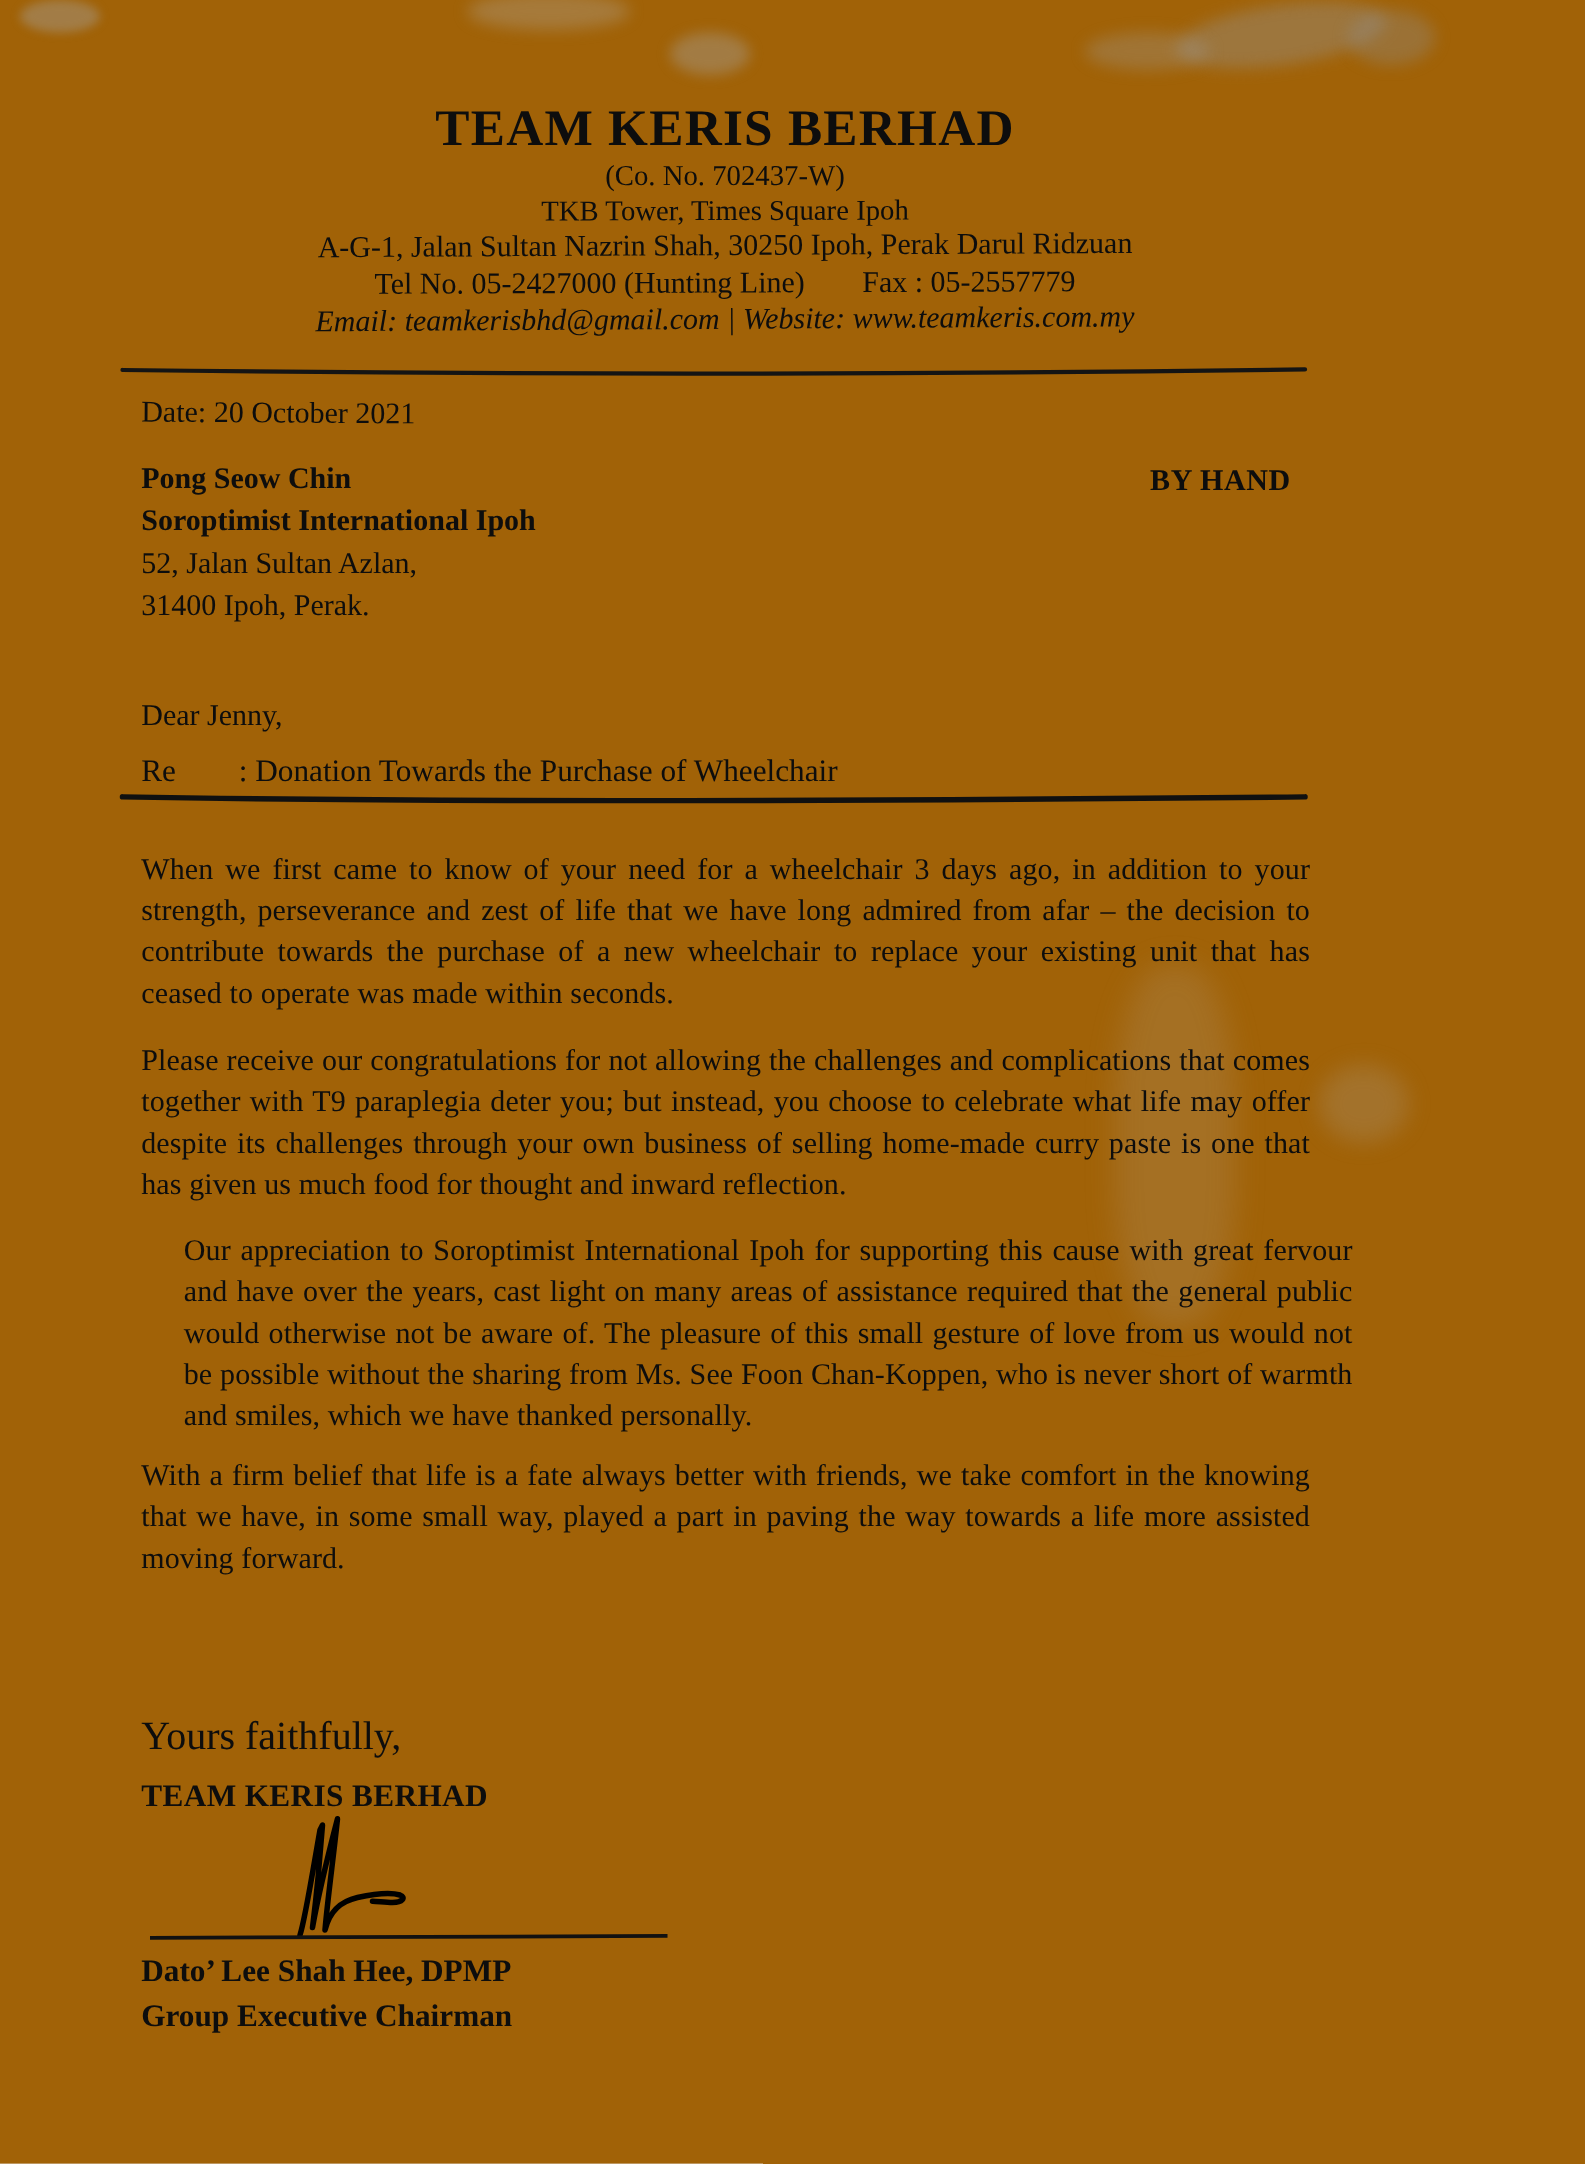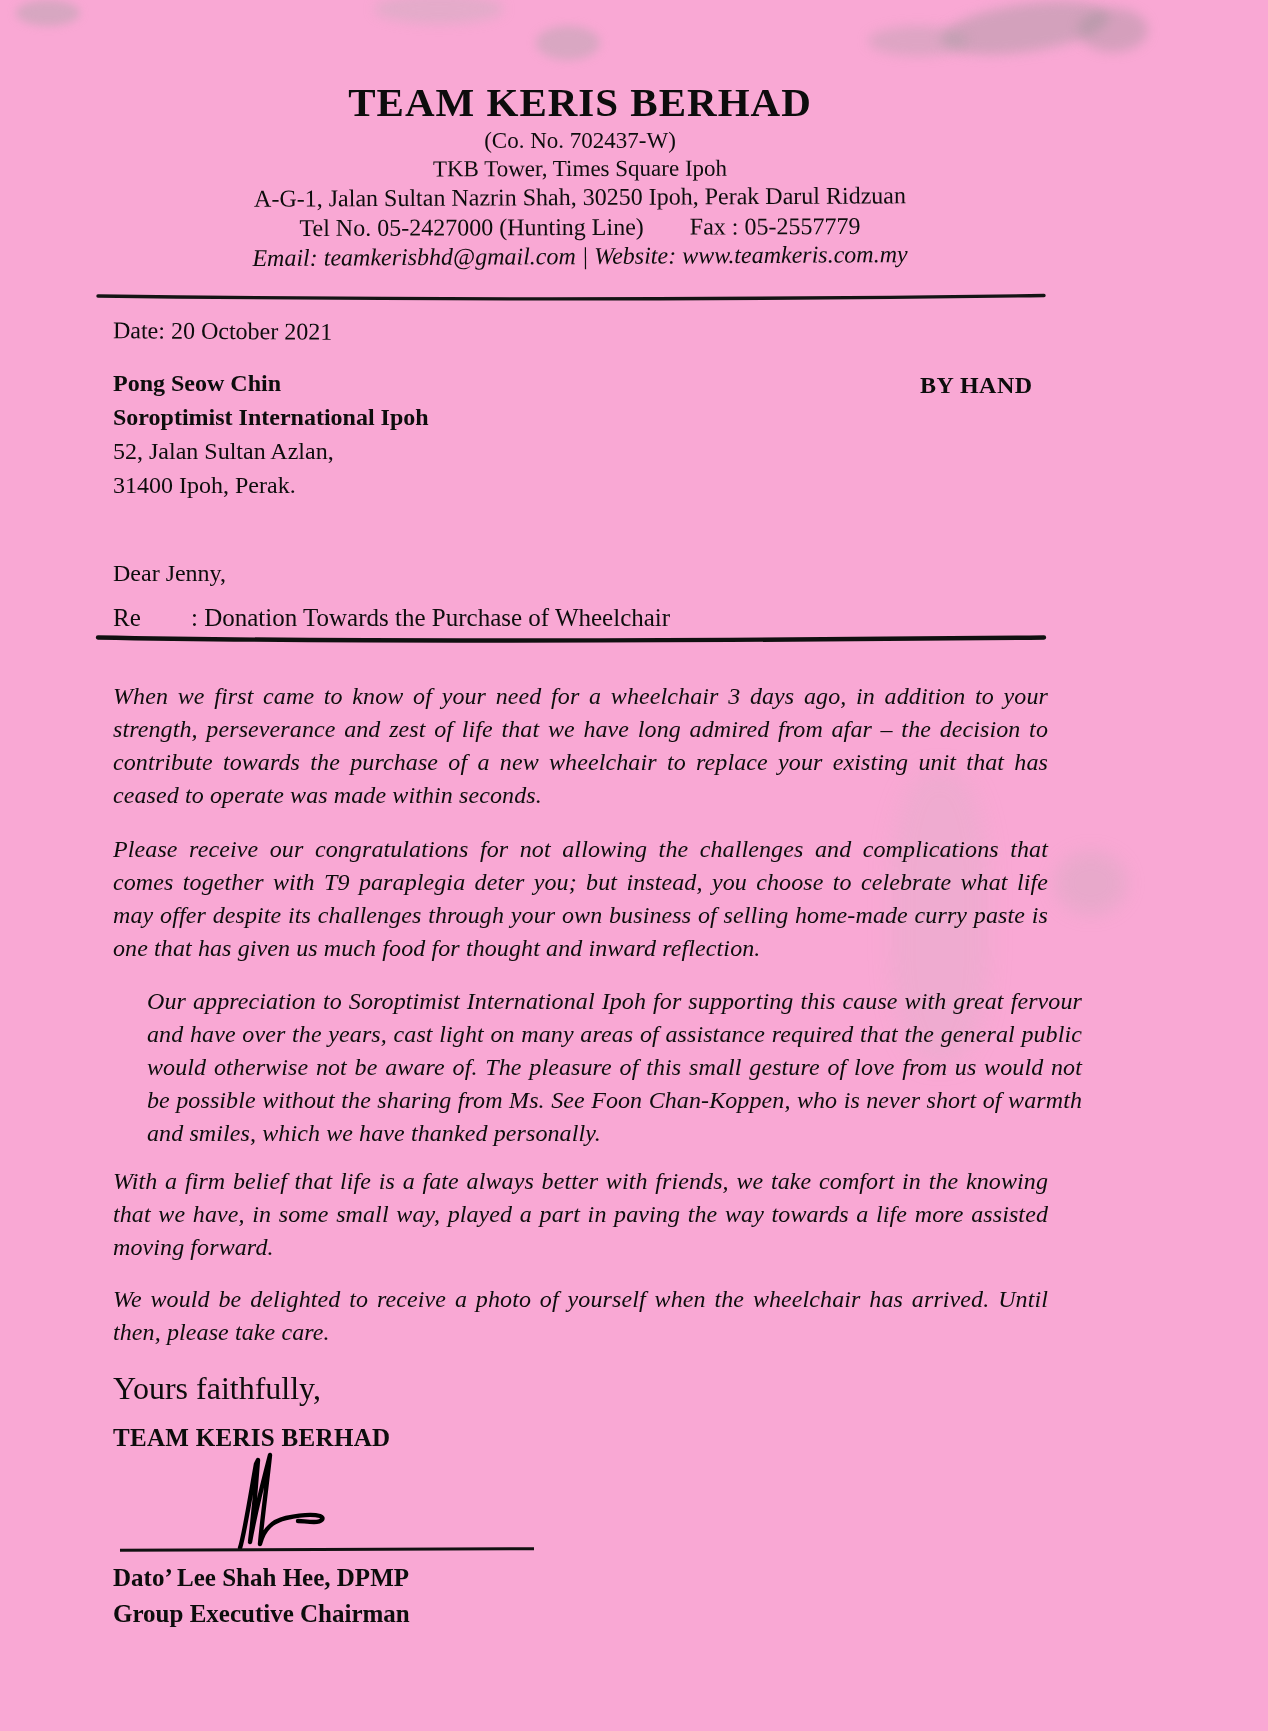--- a/index.html
+++ b/index.html
@@ -1,18 +1,18 @@
 <!DOCTYPE html>
 <html><head>
 <meta charset="utf-8">
 <style>
   html,body { margin:0; padding:0; background:#e8e8e8; }
   .page {
     position:relative; width:1268px; height:1731px; margin:0 auto;
-    background:#f9a8d4; overflow:hidden;
+    background:#a16207; overflow:hidden;
     font-family:"Liberation Serif","DejaVu Serif",serif;
     color:#0d0d0d;
   }
   
   .smudge { position:absolute; border-radius:50%; filter:blur(6px); pointer-events:none; }
   .sm-tr1 { left:940px; top:4px;  width:170px; height:48px; background:rgba(150,150,150,.38); transform:rotate(-8deg); }
   .sm-tr2 { left:868px; top:26px; width:100px; height:30px; background:rgba(160,160,160,.30); }
   .sm-tr3 { left:1078px; top:8px; width:70px;  height:44px; background:rgba(145,145,145,.34); }
   .sm-tl  { left:16px;  top:0px;  width:64px;  height:26px; background:rgba(165,165,165,.40); filter:blur(4px); }
   .sm-tc  { left:536px; top:26px; width:64px;  height:34px; background:rgba(165,165,165,.38); filter:blur(5px); }
@@ -34,21 +34,21 @@
   
   .date-line { position:absolute; left:113px; top:318px; font-size:24px; transform:rotate(0.4deg); }
   .recipient { position:absolute; left:113px; top:366px; font-size:24px; line-height:34px; }
   .recipient .bold { font-weight:700; }
   .by-hand   { position:absolute; left:920px; top:372px; font-size:24px; font-weight:700; letter-spacing:.5px; }
   .salutation{ position:absolute; left:113px; top:560px; font-size:24px; }
   .subject   { position:absolute; left:113px; top:604px; font-size:25px; font-weight:400; }
   .subject-prefix { display:inline-block; width:78px; }
   .body-para {
     position:absolute; left:113px; width:935px; margin:0;
-    font-size:24px; line-height:33px; text-align:justify; letter-spacing:.1px;font-style:italic;
+    font-size:24px; line-height:33px; text-align:justify; letter-spacing:.1px;
   }
   .p1 { top:680px; }
   .p2 { top:833px; }
   .p3 { top:985px;margin-left:34px; }
   .p4 { top:1165px; }
   .p5 { top:1283px; }
   .valediction     { position:absolute; left:113px; top:1370px; font-size:32px; }
   .closing-company { position:absolute; left:113px; top:1424px; font-size:25px; font-weight:700; letter-spacing:.3px; }
   .signature       { position:absolute; left:212px; top:1452px; }
   .sig-line        { position:absolute; left:120px; top:1548px; width:414px; height:3px; background:#111; transform:rotate(-0.2deg); }
@@ -96,21 +96,20 @@
     <span class="subject-prefix">Re</span><span>: Donation Towards the Purchase of Wheelchair</span>
   </div>
   <svg class="rule rule-subject" width="952" height="12" viewBox="0 0 952 12">
       <path d="M3 3.5 Q 320 9.5, 949 3.5" stroke="#101010" stroke-width="4.4" fill="none" stroke-linecap="round"></path>
     </svg>
 
   <p class="body-para p1">When we first came to know of your need for a wheelchair 3 days ago, in addition to your strength, perseverance and zest of life that we have long admired from afar – the decision to contribute towards the purchase of a new wheelchair to replace your existing unit that has ceased to operate was made within seconds.</p>
   <p class="body-para p2">Please receive our congratulations for not allowing the challenges and complications that comes together with T9 paraplegia deter you; but instead, you choose to celebrate what life may offer despite its challenges through your own business of selling home-made curry paste is one that has given us much food for thought and inward reflection.</p>
   <p class="body-para p3">Our appreciation to Soroptimist International Ipoh for supporting this cause with great fervour and have over the years, cast light on many areas of assistance required that the general public would otherwise not be aware of. The pleasure of this small gesture of love from us would not be possible without the sharing from Ms. See Foon Chan-Koppen, who is never short of warmth and smiles, which we have thanked personally.</p>
   <p class="body-para p4">With a firm belief that life is a fate always better with friends, we take comfort in the knowing that we have, in some small way, played a part in paving the way towards a life more assisted moving forward.</p>
-  <p class="body-para p5">We would be delighted to receive a photo of yourself when the wheelchair has arrived. Until then, please take care.</p>
 
   <div class="valediction">Yours faithfully,</div>
   <div class="closing-company">TEAM KERIS BERHAD</div>
 
   <svg class="signature" width="118" height="100" viewBox="0 0 118 100">
     <path d="M28 96 C32 84 38 46 44 12 L46 8 C44 36 41 66 38 90 C43 62 52 26 58 3 C55 32 50 68 48 92 C52 76 61 69 74 66 C88 63 101 62 108 64 C113 66 110 70 102 70 C96 70 90 69 86 69" stroke="#000000" stroke-width="4.4" fill="none" stroke-linejoin="round" stroke-linecap="round"></path>
   </svg>
   <div class="sig-line"></div>
 
   <div class="signatory">

